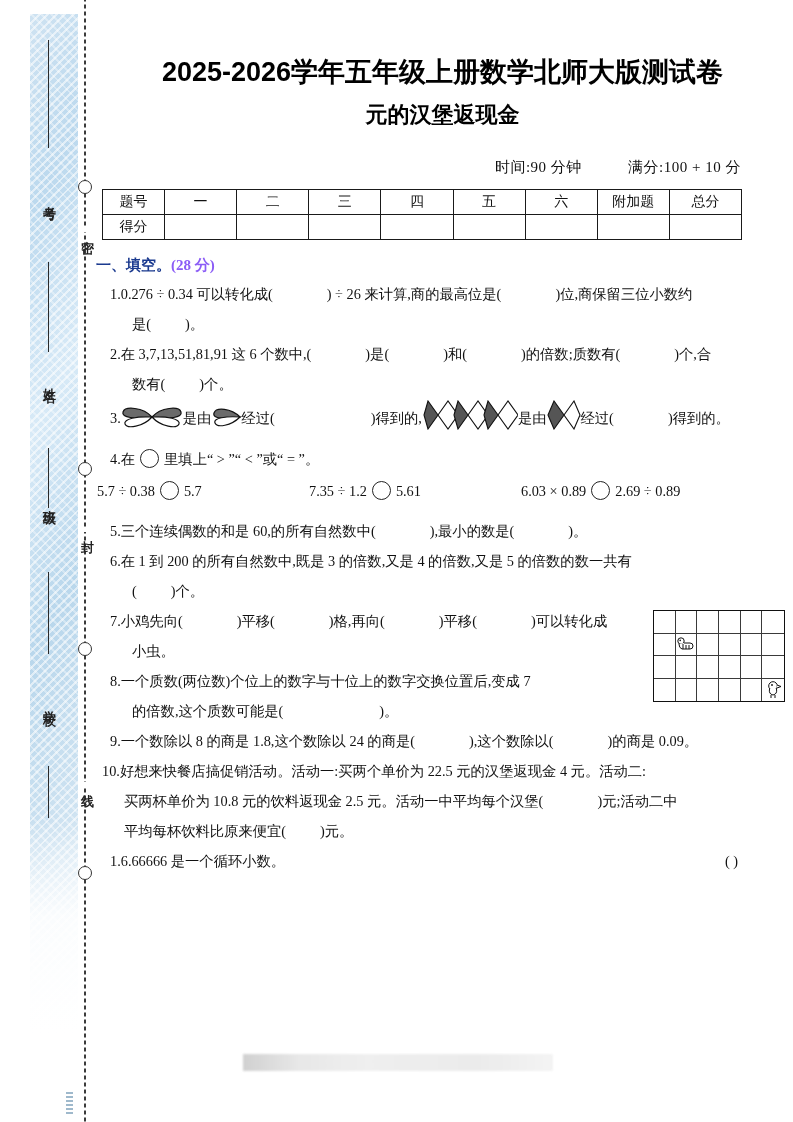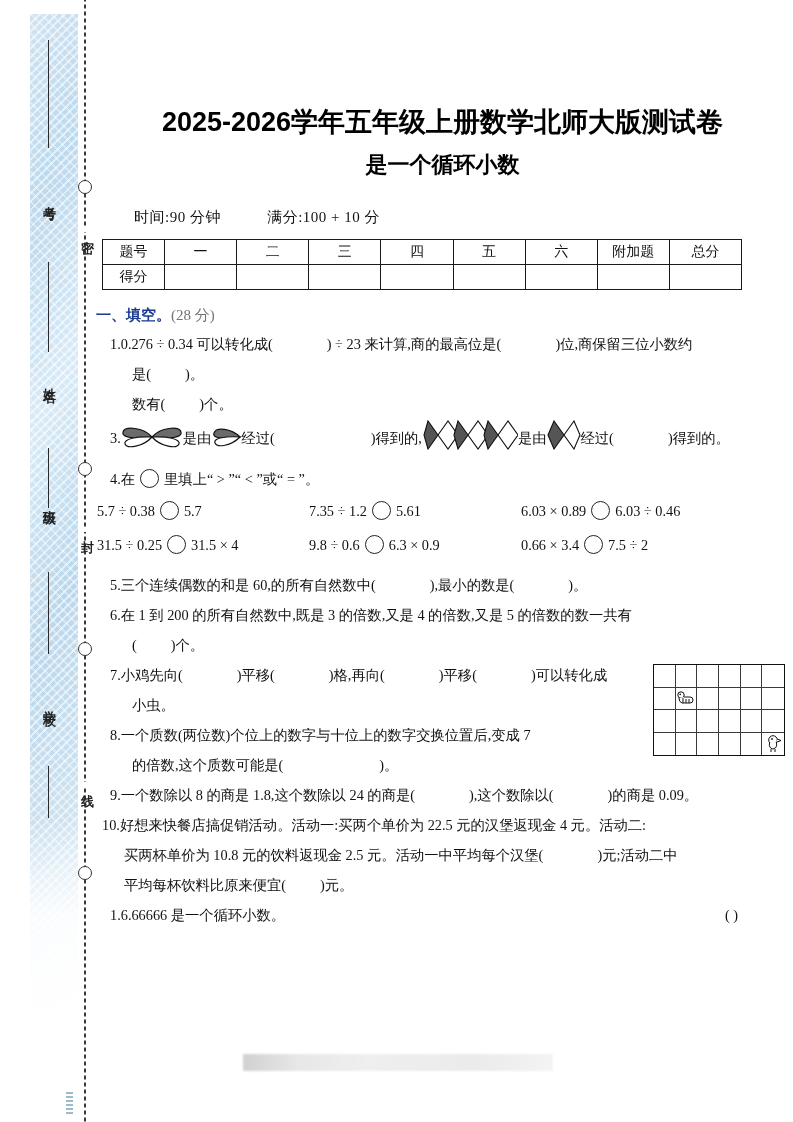--- a/index.html
+++ b/index.html
@@ -59,53 +59,53 @@
     font-size:13px; font-weight:700; color:#222; background:#fff;
     padding:2px 0;
   }
 
   
   #paper{
     position:absolute; left:92px; top:0; width:701px; height:1122px;
   }
 
   h1.title{
-    margin:0; padding-top:104px; text-align:center;
+    margin:0; padding-top:54px; text-align:center;
     font-family:"Liberation Sans","DejaVu Sans",sans-serif;
     font-size:27px; font-weight:700; letter-spacing:0px; color:#000;
   }
   h2.subtitle{
     margin:10px 0 0 0; text-align:center;
     font-family:"Liberation Sans","DejaVu Sans",sans-serif;
     font-size:22px; font-weight:700; color:#000;
   }
 
   .meta{
     margin-top:28px; padding-right:52px;
-    font-size:15px; letter-spacing:.5px;
+    text-align:right; font-size:15px; letter-spacing:.5px;
   }
   .meta span{ margin-left:42px; }
 
   
   table.score{
     margin:12px 0 0 10px; width:640px;
     border-collapse:collapse; table-layout:fixed;
   }
   table.score td{
     border:1px solid #1a1a1a; height:25px; text-align:center;
     font-size:14px; font-family:"Liberation Sans","DejaVu Sans",sans-serif;
   }
   table.score td.hdr{ width:62px; }
 
   
   .sec-head{
     margin:16px 0 4px 4px; font-size:15px; color:#1b3a8f;
     font-family:"Liberation Sans","DejaVu Sans",sans-serif; font-weight:600;
   }
-  .sec-head .pts{ color:#737373; font-family:"Liberation Serif",serif; font-weight:400; }
+  .sec-head .pts{ color:#8b5cf6; font-family:"Liberation Serif",serif; font-weight:700; }
 
   .q{ font-size:14.3px; line-height:30px; margin-left:18px; position:relative; }
   .q .ln{ display:block; white-space:nowrap; }
   .q .indent{ padding-left:22px; }
   .blank{ display:inline-block; }
   .bk-s{ width:34px; } .bk-m{ width:54px; } .bk-l{ width:96px; }
 
   
   .ocirc{
     display:inline-block; width:19px; height:19px; border:1.3px solid #222;
@@ -163,21 +163,21 @@
 <div class="sealcircle" style="top:462px;"></div>
 <div class="sealcircle" style="top:642px;"></div>
 <div class="sealcircle" style="top:866px;"></div>
 <span class="sealchar" style="top:228px;">密</span>
 <span class="sealchar" style="top:528px;">封</span>
 <span class="sealchar" style="top:782px;">线</span>
 
 <div id="paper">
 
   <h1 class="title">2025-2026学年五年级上册数学北师大版测试卷</h1>
-  <h2 class="subtitle">是一个循环小数</h2>
+  <h2 class="subtitle">元的汉堡返现金</h2>
 
   <div class="meta">
     <span>时间:90 分钟</span>
     <span>满分:100 + 10 分</span>
   </div>
 
   <table class="score">
     <tbody>
         <tr>
       <td class="hdr">题号</td>
@@ -202,25 +202,26 @@
       <td></td>
     </tr>
   </tbody>
     </table>
 
   <div class="sec-head">
     <span>一、填空。</span><span class="pts">(28 分)</span>
   </div>
 
   <div class="q qblock">
-    <span class="ln"><span>1.</span><span>0.276 ÷ 0.34 可以转化成(</span><span class="blank bk-m"></span><span>) ÷ 23 来计算,商的最高位是(</span><span class="blank bk-m"></span><span>)位,商保留三位小数约</span></span>
+    <span class="ln"><span>1.</span><span>0.276 ÷ 0.34 可以转化成(</span><span class="blank bk-m"></span><span>) ÷ 26 来计算,商的最高位是(</span><span class="blank bk-m"></span><span>)位,商保留三位小数约</span></span>
     <span class="ln indent"><span>是(</span><span class="blank bk-s"></span><span>)。</span></span>
   </div>
 
   <div class="q qblock">
+    <span class="ln"><span>2.</span><span>在 3,7,13,51,81,91 这 6 个数中,(</span><span class="blank bk-m"></span><span>)是(</span><span class="blank bk-m"></span><span>)和(</span><span class="blank bk-m"></span><span>)的倍数;质数有(</span><span class="blank bk-m"></span><span>)个,合</span></span>
     <span class="ln indent"><span>数有(</span><span class="blank bk-s"></span><span>)个。</span></span>
   </div>
 
   <div class="q qblock" style="line-height:38px;">
     <span class="ln"><span>3.</span><span class="fig"><svg width="62" height="26" viewBox="0 0 62 26">
             <g stroke="#111" stroke-width="1.2" fill="none">
               <path d="M31 13 C22 3 4 2 2 8 C0 14 14 15 31 13Z" fill="#6b6b6b"></path>
               <path d="M31 13 C40 3 58 2 60 8 C62 14 48 15 31 13Z" fill="#6b6b6b"></path>
               <path d="M31 13 C22 23 6 25 4 20 C2 15 16 12 31 13Z" fill="#fff"></path>
               <path d="M31 13 C40 23 56 25 58 20 C60 15 46 12 31 13Z" fill="#fff"></path>
@@ -246,26 +247,21 @@
             </g>
           </svg></span><span>经过(</span><span class="blank bk-m"></span><span>)得到的。</span></span>
   </div>
 
   <div class="q qblock">
     <span class="ln"><span>4.</span><span>在</span><span class="ocirc"></span><span>里填上“ &gt; ”“ &lt; ”或“ = ”。</span></span>
   </div>
   <div class="cmprow">
     <span class="cell"><span>5.7 ÷ 0.38</span><span class="ocirc"></span><span>5.7</span></span>
     <span class="cell"><span>7.35 ÷ 1.2</span><span class="ocirc"></span><span>5.61</span></span>
-    <span class="cell"><span>6.03 × 0.89</span><span class="ocirc"></span><span>6.03 ÷ 0.46</span></span>
-  </div>
-  <div class="cmprow">
-    <span class="cell"><span>31.5 ÷ 0.25</span><span class="ocirc"></span><span>31.5 × 4</span></span>
-    <span class="cell"><span>9.8 ÷ 0.6</span><span class="ocirc"></span><span>6.3 × 0.9</span></span>
-    <span class="cell"><span>0.66 × 3.4</span><span class="ocirc"></span><span>7.5 ÷ 2</span></span>
+    <span class="cell"><span>6.03 × 0.89</span><span class="ocirc"></span><span>2.69 ÷ 0.89</span></span>
   </div>
 
   <div class="q qblock" style="margin-top:8px;">
     <span class="ln"><span>5.</span><span>三个连续偶数的和是 60,的所有自然数中(</span><span class="blank bk-m"></span><span>),最小的数是(</span><span class="blank bk-m"></span><span>)。</span></span>
   </div>
 
   <div class="q qblock">
     <span class="ln"><span>6.</span><span>在 1 到 200 的所有自然数中,既是 3 的倍数,又是 4 的倍数,又是 5 的倍数的数一共有</span></span>
     <span class="ln indent"><span>(</span><span class="blank bk-s"></span><span>)个。</span></span>
   </div>

